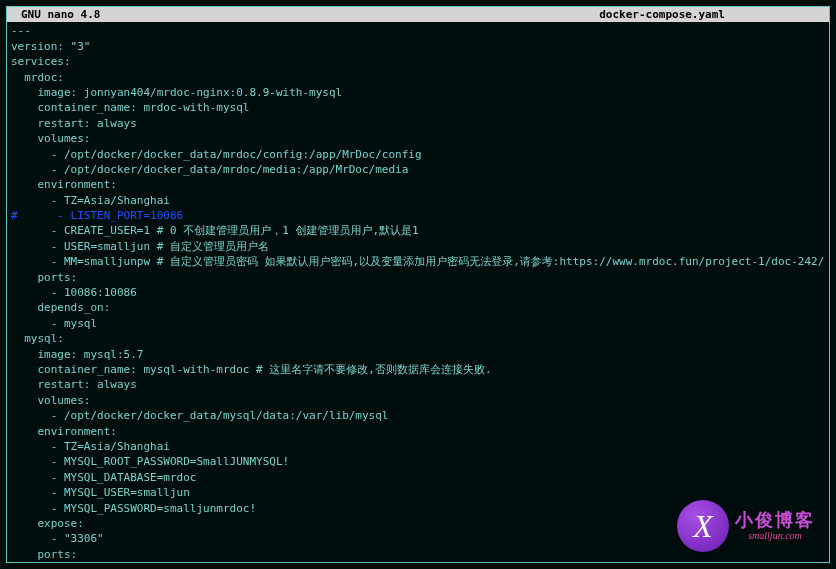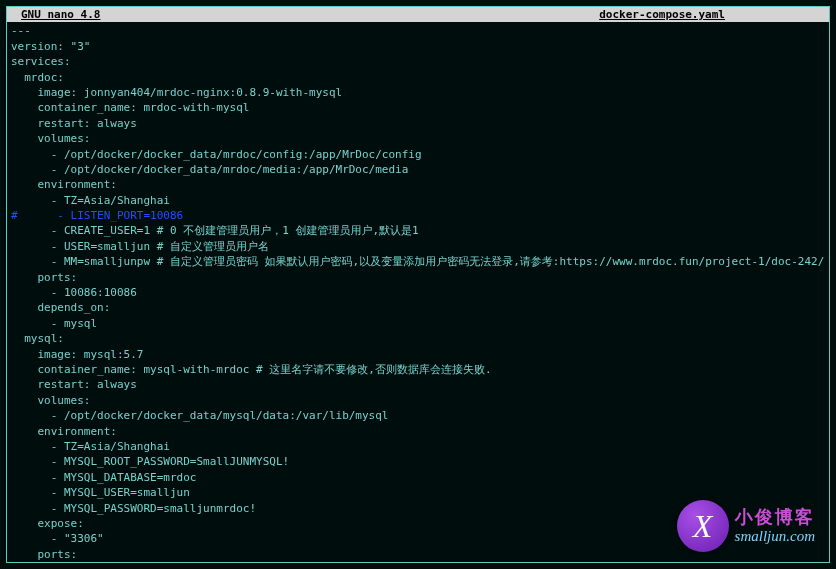--- a/index.html
+++ b/index.html
@@ -1,28 +1,28 @@
 <!DOCTYPE html>
 <html><head>
 <meta charset="utf-8">
 <style>
   * { margin:0; padding:0; box-sizing:border-box; }
   body { background:#000d0d; font-family:'Consolas','Monaco','Menlo',monospace; font-size:11px; line-height:1.4; padding:6px; width:836px; height:569px; overflow:hidden; position:relative; }
   .term { border:1px solid #5ec8c4; background:#000d0d; height:100%; position:relative; overflow:hidden; }
-  .titlebar { background:#d4d4d4; color:#000; display:flex; justify-content:space-between; padding:0 4px; font-weight:bold;text-decoration:underline; }
+  .titlebar { background:#d4d4d4; color:#000; display:flex; justify-content:space-between; padding:0 4px; font-weight:bold; }
   .titlebar .left { padding-left:10px; }
   .titlebar .right { padding-right:100px; }
   .content { color:#76d2cd; padding:1px 4px; white-space:pre; }
   .line { display:block; }
   .blue { color:#1e4fff; }
   .watermark { position:absolute; right:14px; bottom:10px; display:flex; align-items:center; gap:6px; pointer-events:none; }
   .wm-icon { width:52px; height:52px; border-radius:50%; background:radial-gradient(circle at 35% 30%, #a74fe6, #6b1db0); display:flex; align-items:center; justify-content:center; color:#fff; font-size:32px; font-style:italic; font-family:'Georgia',serif; box-shadow:0 0 6px rgba(0,0,0,.4); }
   .wm-text { display:flex; flex-direction:column; align-items:center; line-height:1.1; }
   .wm-title { color:#cc4dd6; font-size:18px; font-weight:bold; letter-spacing:2px; font-family:'Microsoft YaHei',sans-serif; }
-  .wm-url { color:#7dd3fc; font-size:15px; font-style:italic; font-family:'Georgia',serif; }
+  .wm-url { color:#ec4899; font-size:10px; font-style:italic; font-family:'Georgia',serif; }
 </style>
 </head>
 <body>
 
 <div class="term">
   <div class="titlebar">
     <span class="left">GNU nano 4.8</span>
     <span class="right">docker-compose.yaml</span>
   </div>
   <div class="content" id="content"><span class="line">---</span><span class="line">version: "3"</span><span class="line">services:</span><span class="line">  mrdoc:</span><span class="line">    image: jonnyan404/mrdoc-nginx:0.8.9-with-mysql</span><span class="line">    container_name: mrdoc-with-mysql</span><span class="line">    restart: always</span><span class="line">    volumes:</span><span class="line">      - /opt/docker/docker_data/mrdoc/config:/app/MrDoc/config</span><span class="line">      - /opt/docker/docker_data/mrdoc/media:/app/MrDoc/media</span><span class="line">    environment:</span><span class="line">      - TZ=Asia/Shanghai</span><span class="line blue">#      - LISTEN_PORT=10086</span><span class="line">      - CREATE_USER=1 # 0 不创建管理员用户，1 创建管理员用户,默认是1</span><span class="line">      - USER=smalljun # 自定义管理员用户名</span><span class="line">      - MM=smalljunpw # 自定义管理员密码 如果默认用户密码,以及变量添加用户密码无法登录,请参考:https://www.mrdoc.fun/project-1/doc-242/</span><span class="line">    ports:</span><span class="line">      - 10086:10086</span><span class="line">    depends_on:</span><span class="line">      - mysql</span><span class="line">  mysql:</span><span class="line">    image: mysql:5.7</span><span class="line">    container_name: mysql-with-mrdoc # 这里名字请不要修改,否则数据库会连接失败.</span><span class="line">    restart: always</span><span class="line">    volumes:</span><span class="line">      - /opt/docker/docker_data/mysql/data:/var/lib/mysql</span><span class="line">    environment:</span><span class="line">      - TZ=Asia/Shanghai</span><span class="line">      - MYSQL_ROOT_PASSWORD=SmallJUNMYSQL!</span><span class="line">      - MYSQL_DATABASE=mrdoc</span><span class="line">      - MYSQL_USER=smalljun</span><span class="line">      - MYSQL_PASSWORD=smalljunmrdoc!</span><span class="line">    expose:</span><span class="line">      - "3306"</span><span class="line">    ports:</span><span class="line">      - 63306:3306</span></div>

